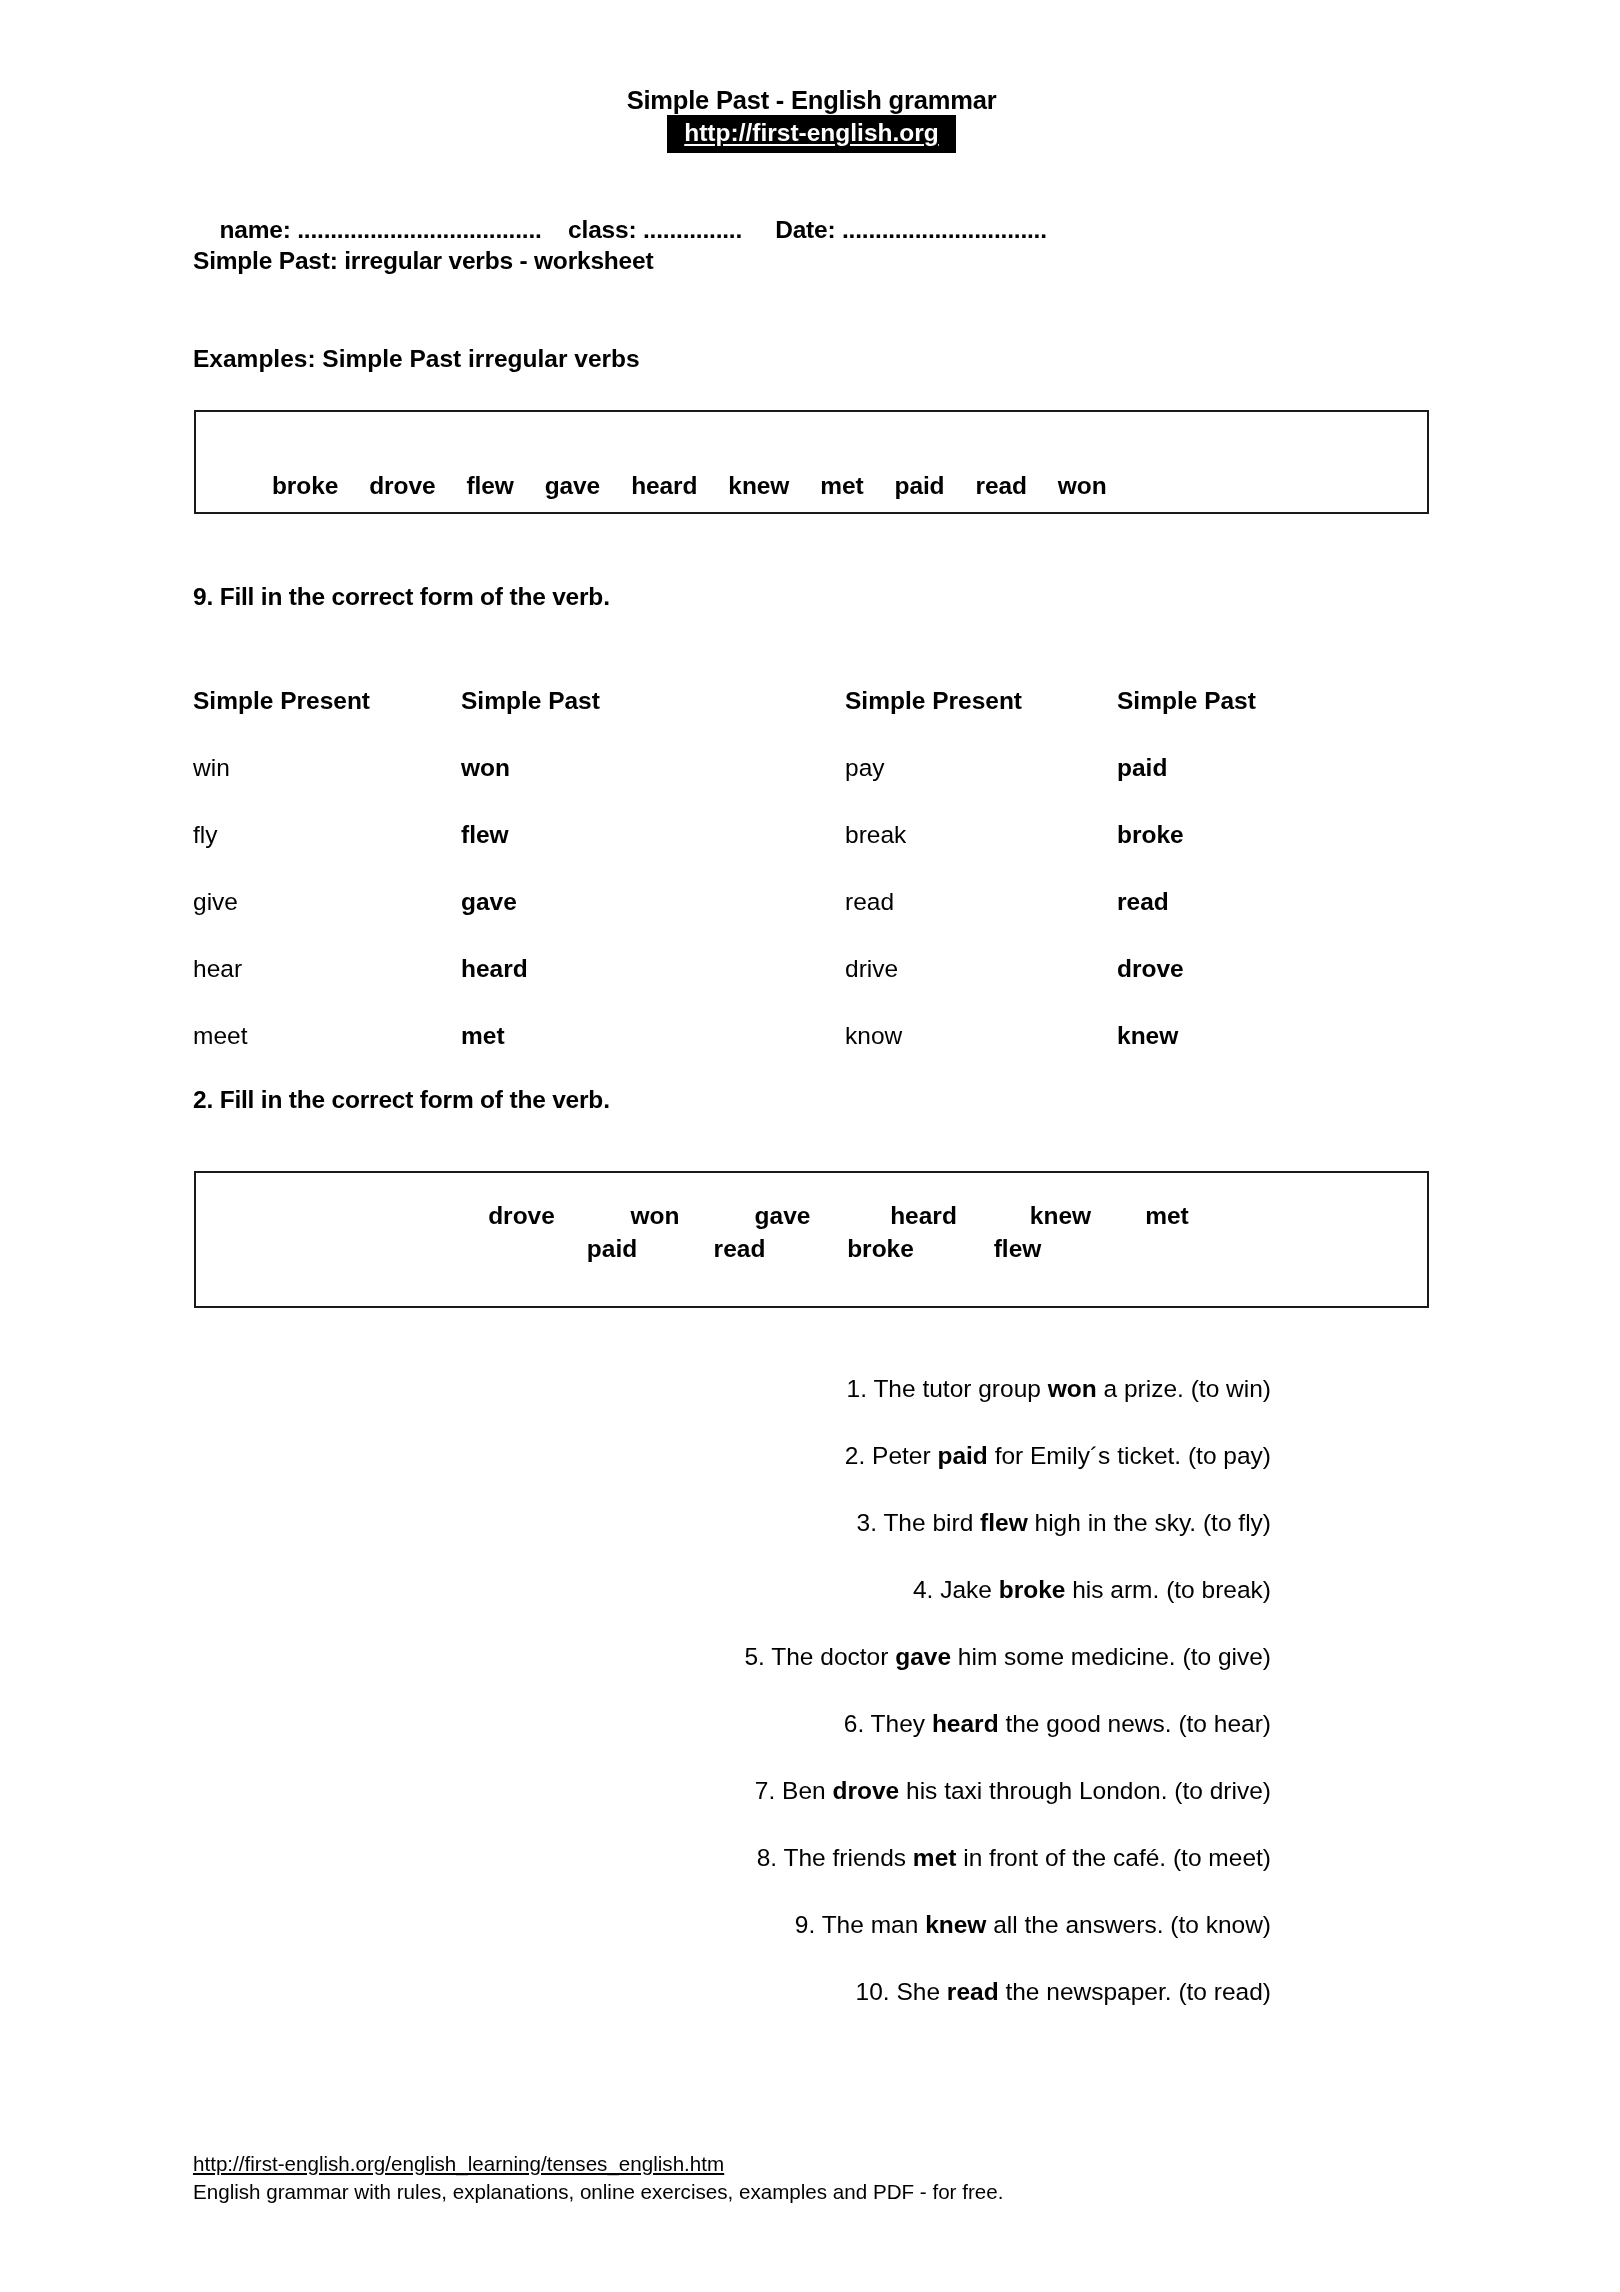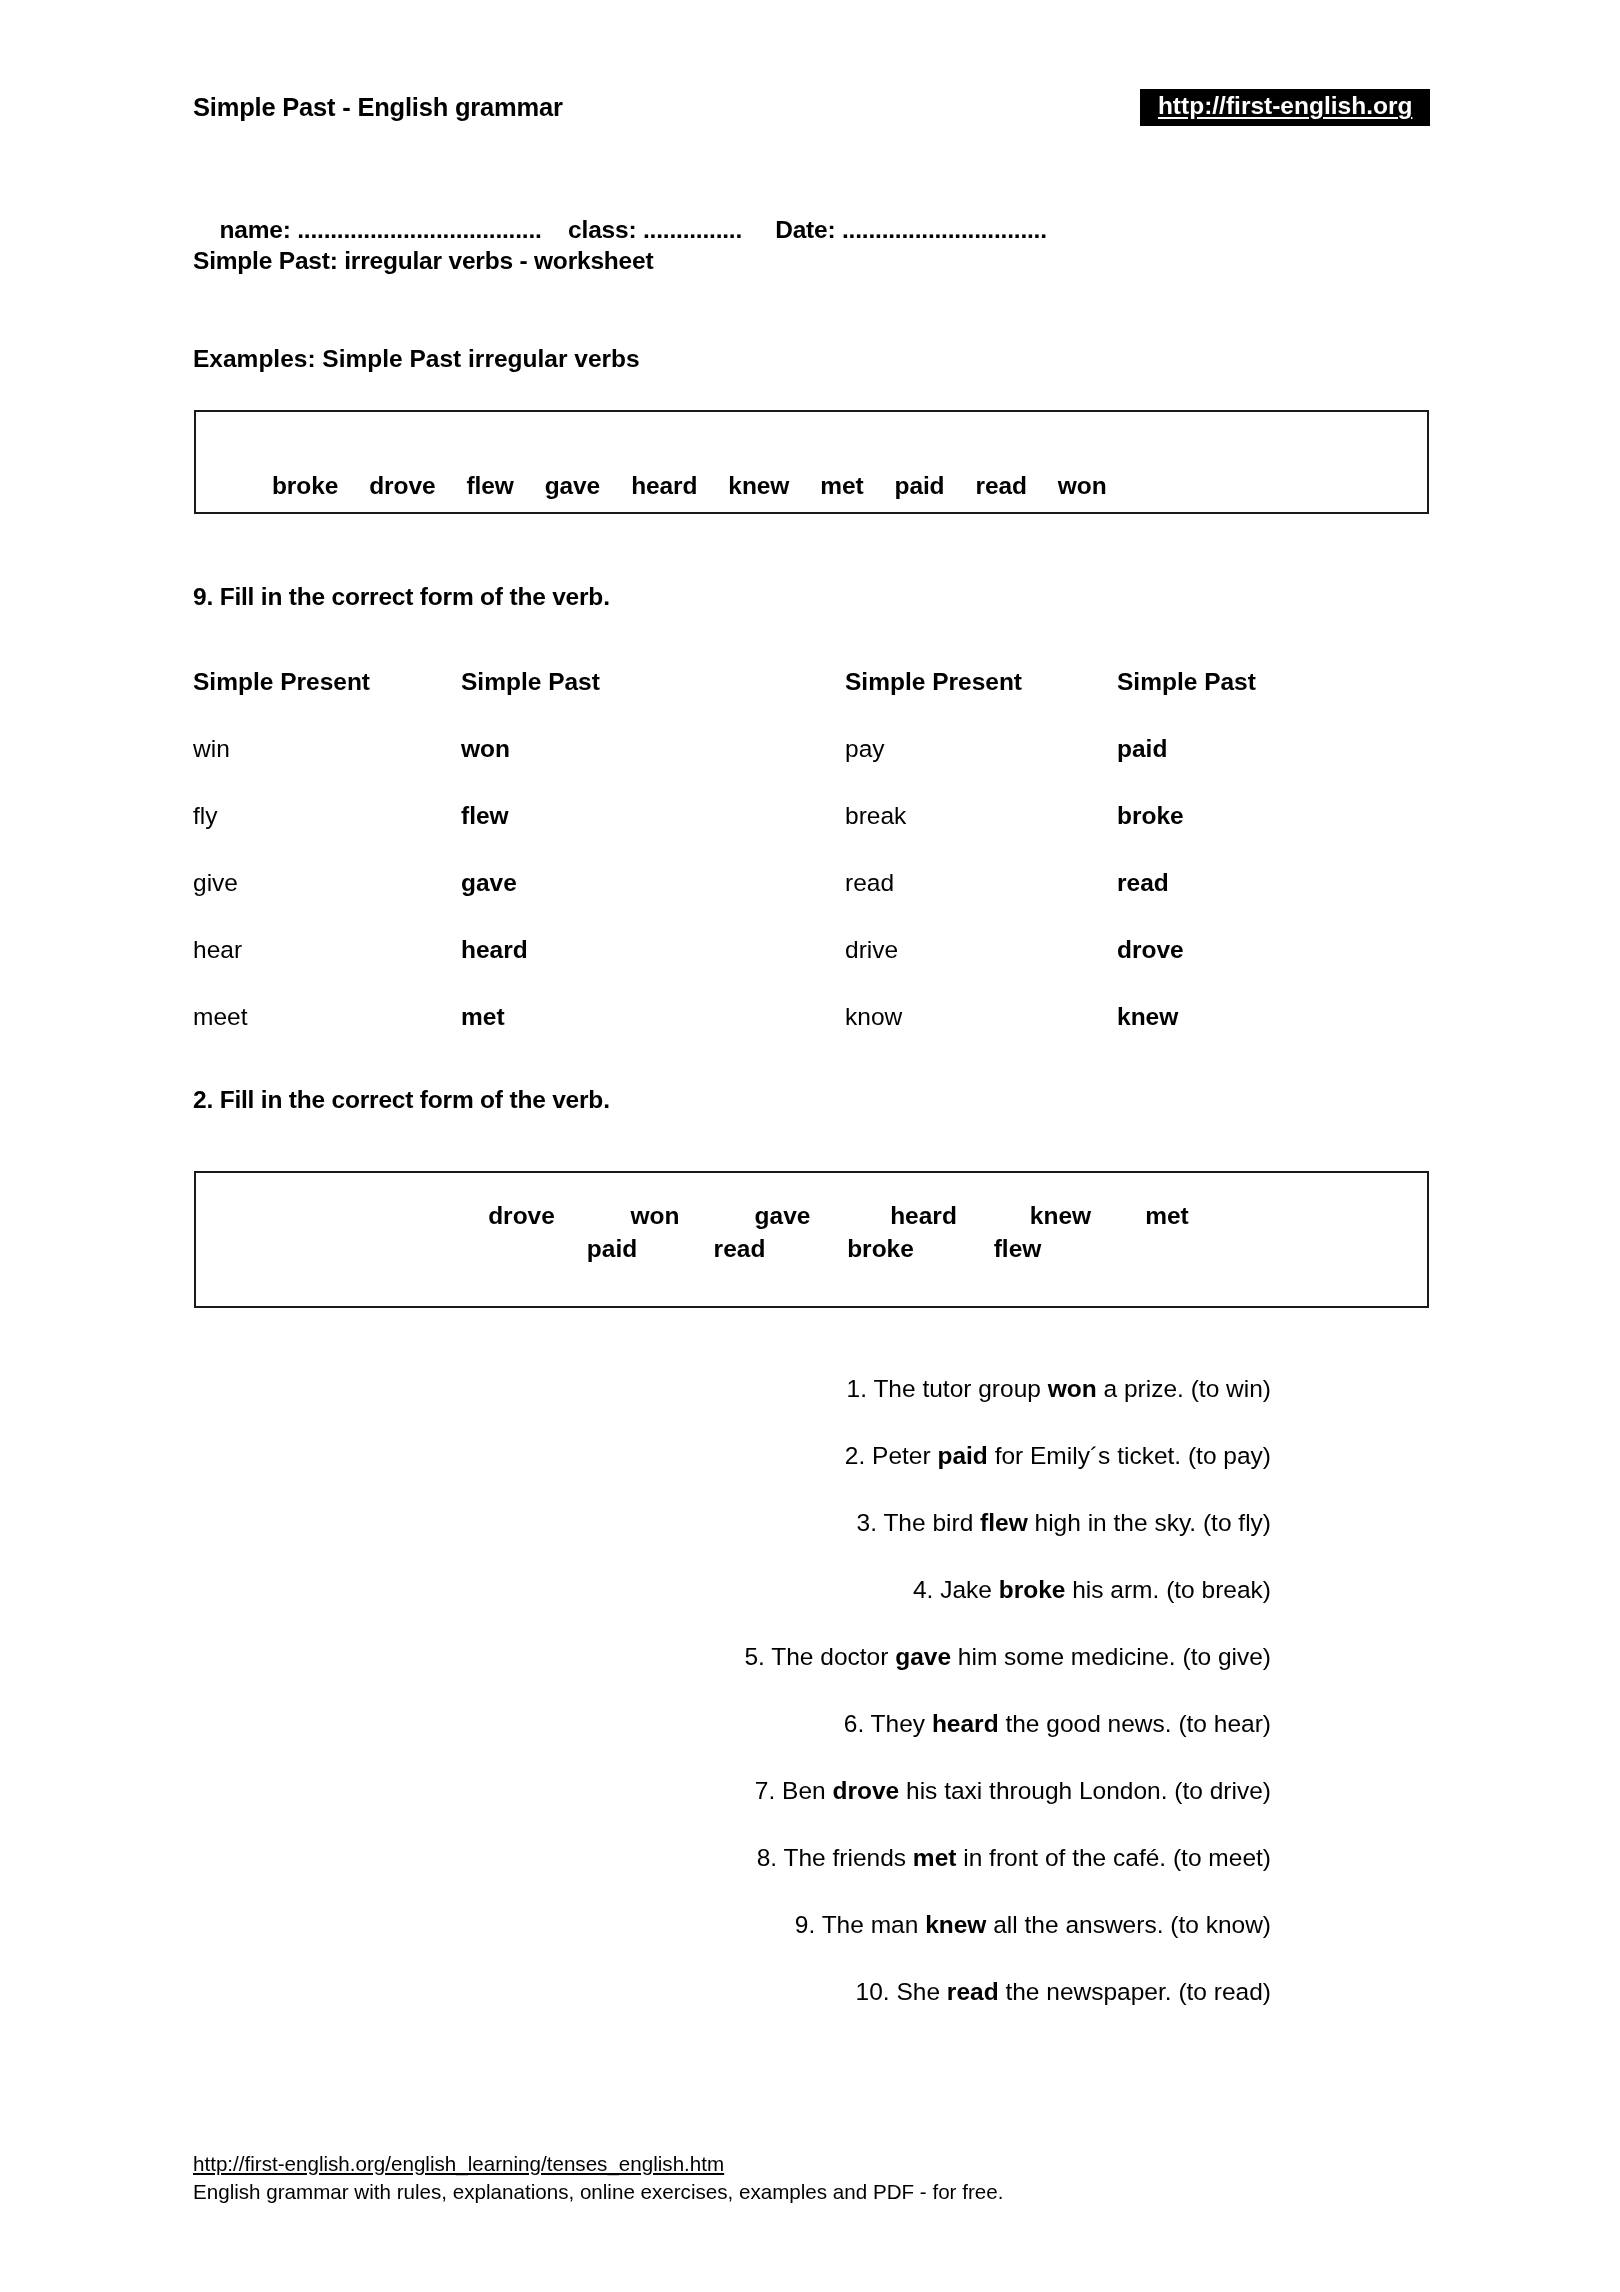--- a/index.html
+++ b/index.html
@@ -26,20 +26,21 @@
   
   .header-row {
     position: absolute;
     left: 193px;
     top: 86px;
     width: 1237px;
     height: 43px;
     display: flex;
     align-items: center;
     justify-content: space-between;
+    flex-direction: column;
   }
   .doc-title {
     font-size: 25.5px;
     font-weight: bold;
     letter-spacing: -0.2px;
     white-space: nowrap;
   }
   .url-banner {
     background: #000000;
     color: #ffffff;
@@ -145,21 +146,21 @@
   
   .verb-table {
     position: absolute;
     left: 193px;
     top: 648px;
     width: 1237px;
   }
   .verb-table .vt-row {
     display: flex;
     height: 67px;
-    align-items: center;
+    align-items: flex-end;
   }
   .verb-table .vt-head {
     height: 67px;
   }
   .verb-table .c1 { width: 268px; }
   .verb-table .c2 { width: 384px; }
   .verb-table .c3 { width: 272px; }
   .verb-table .c4 { width: 294px; }
   .verb-table .cell {
     font-size: 24.5px;

